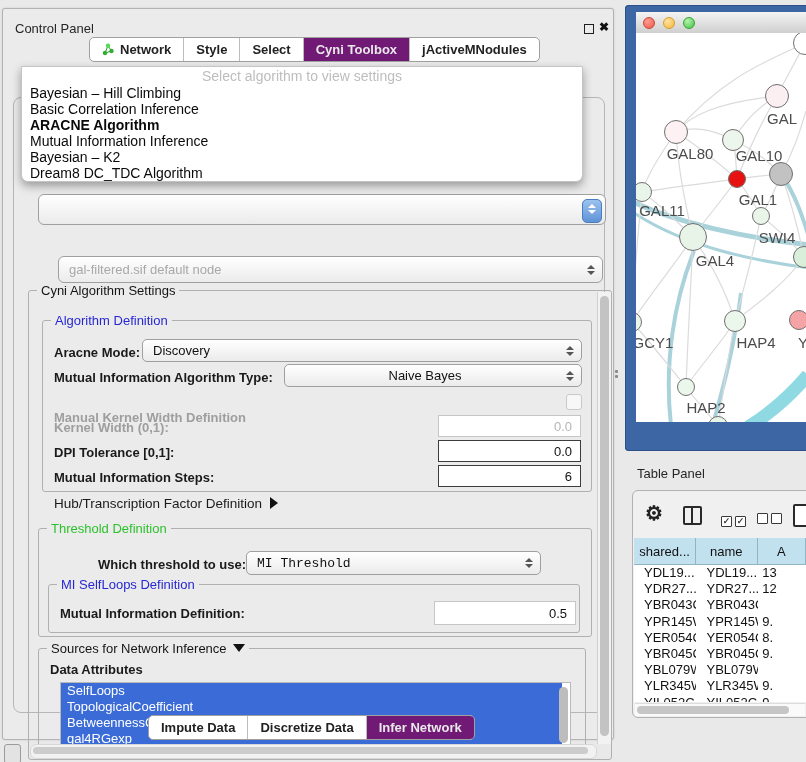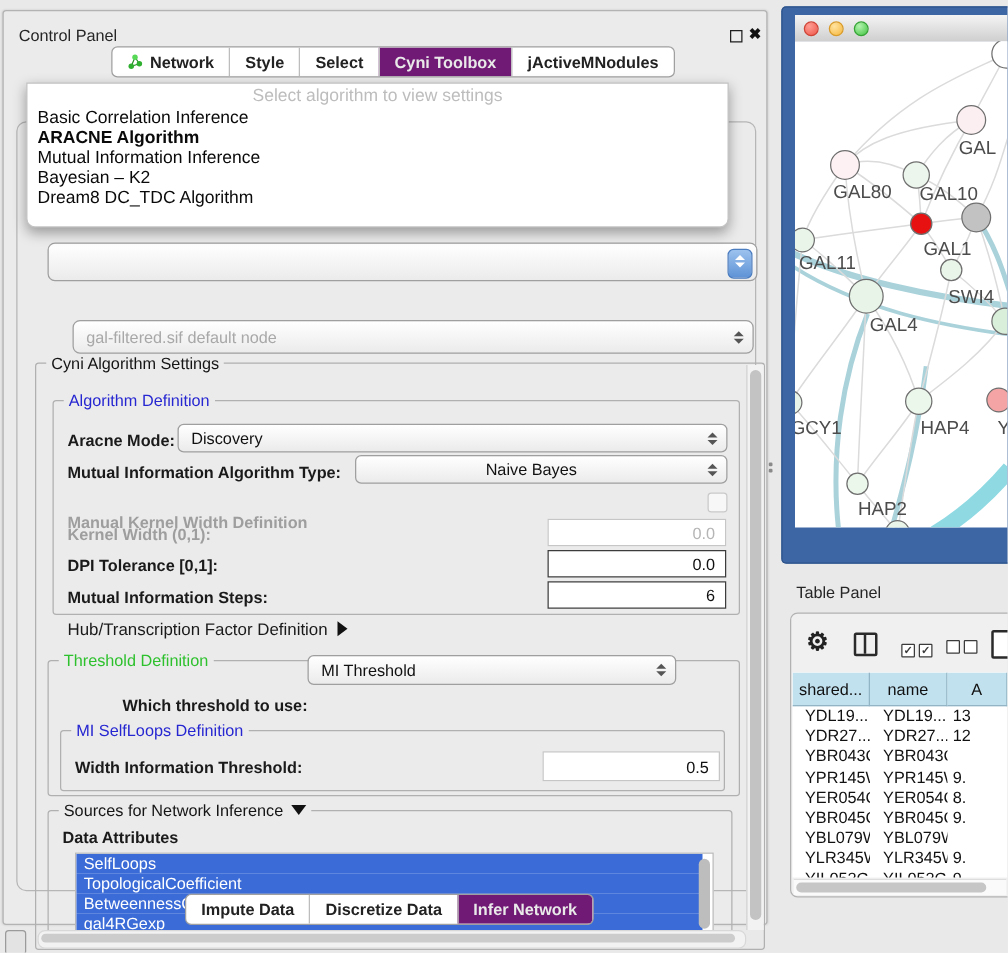--- a/index.html
+++ b/index.html
@@ -176,31 +176,31 @@
     <div class="field strong" style="left:424px;top:367px;width:143px;height:22px;">6</div>
 
     <div class="lbl plain" style="left:40px;top:398px;">
       <span>Hub/Transcription Factor Definition</span><span class="tri-right"></span>
     </div>
 
     <div class="fieldset" style="left:24px;top:430px;width:552px;height:107px;">
       <span class="legend" style="color:#2ec12e;">Threshold Definition</span>
     </div>
     <div class="lbl" style="left:84px;top:459px;">Which threshold to use:</div>
-    <div class="abs combo" style="left:232px;top:426px;width:295px;height:24px;">
+    <div class="abs combo" style="left:232px;top:453px;width:295px;height:24px;font-family:Liberation Mono, monospace;">
       <span>MI Threshold</span>
       <div class="stepper">
           <div class="tri-up"></div>
           <div class="tri-down"></div>
         </div>
     </div>
     <div class="fieldset" style="left:34px;top:486px;width:530px;height:47px;">
       <span class="legend" style="color:#2727d2;">MI SelfLoops Definition</span>
     </div>
-    <div class="lbl" style="left:46px;top:508px;">Width Information Threshold:</div>
+    <div class="lbl" style="left:46px;top:508px;">Mutual Information Definition:</div>
     <div class="field" style="left:420px;top:503px;width:142px;height:24px;">0.5</div>
 
     <div class="fieldset" style="left:24px;top:550px;width:546px;height:108px;">
       <span class="legend"><span>Sources for Network Inference</span><span class="tri-dn-big"></span></span>
     </div>
     <div class="lbl" style="left:36px;top:564px;">Data Attributes</div>
     <div class="abs attr-list">
       <div class="list-vsb"></div>
     <div class="attr-item" style="background: rgb(59, 107, 214);">SelfLoops</div>
         <div class="attr-item" style="background: rgb(59, 107, 214);">TopologicalCoefficient</div>
@@ -213,20 +213,21 @@
       </div>
     <div class="abs hsb-track">
         <div class="hsb-thumb"></div>
       </div>
 
   </div>
 
   <div class="abs popup">
     <div class="popup-ph">Select algorithm to view settings</div>
     <div>
+        <div class="popup-item">Bayesian – Hill Climbing</div>
         <div class="popup-item">Basic Correlation Inference</div>
         <div class="popup-item bold">ARACNE Algorithm</div>
         <div class="popup-item">Mutual Information Inference</div>
         <div class="popup-item">Bayesian – K2</div>
         <div class="popup-item">Dream8 DC_TDC Algorithm</div>
       </div>
   </div>
 
   <div class="abs segbar bottom-tabs">
       <div class="seg">

